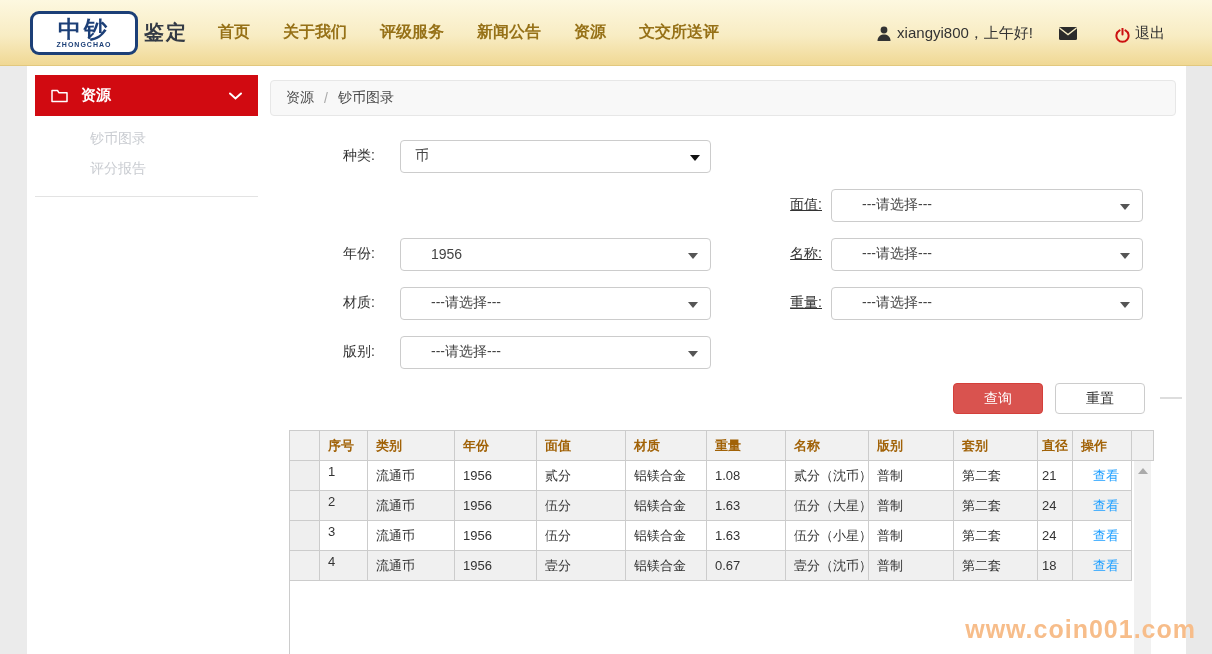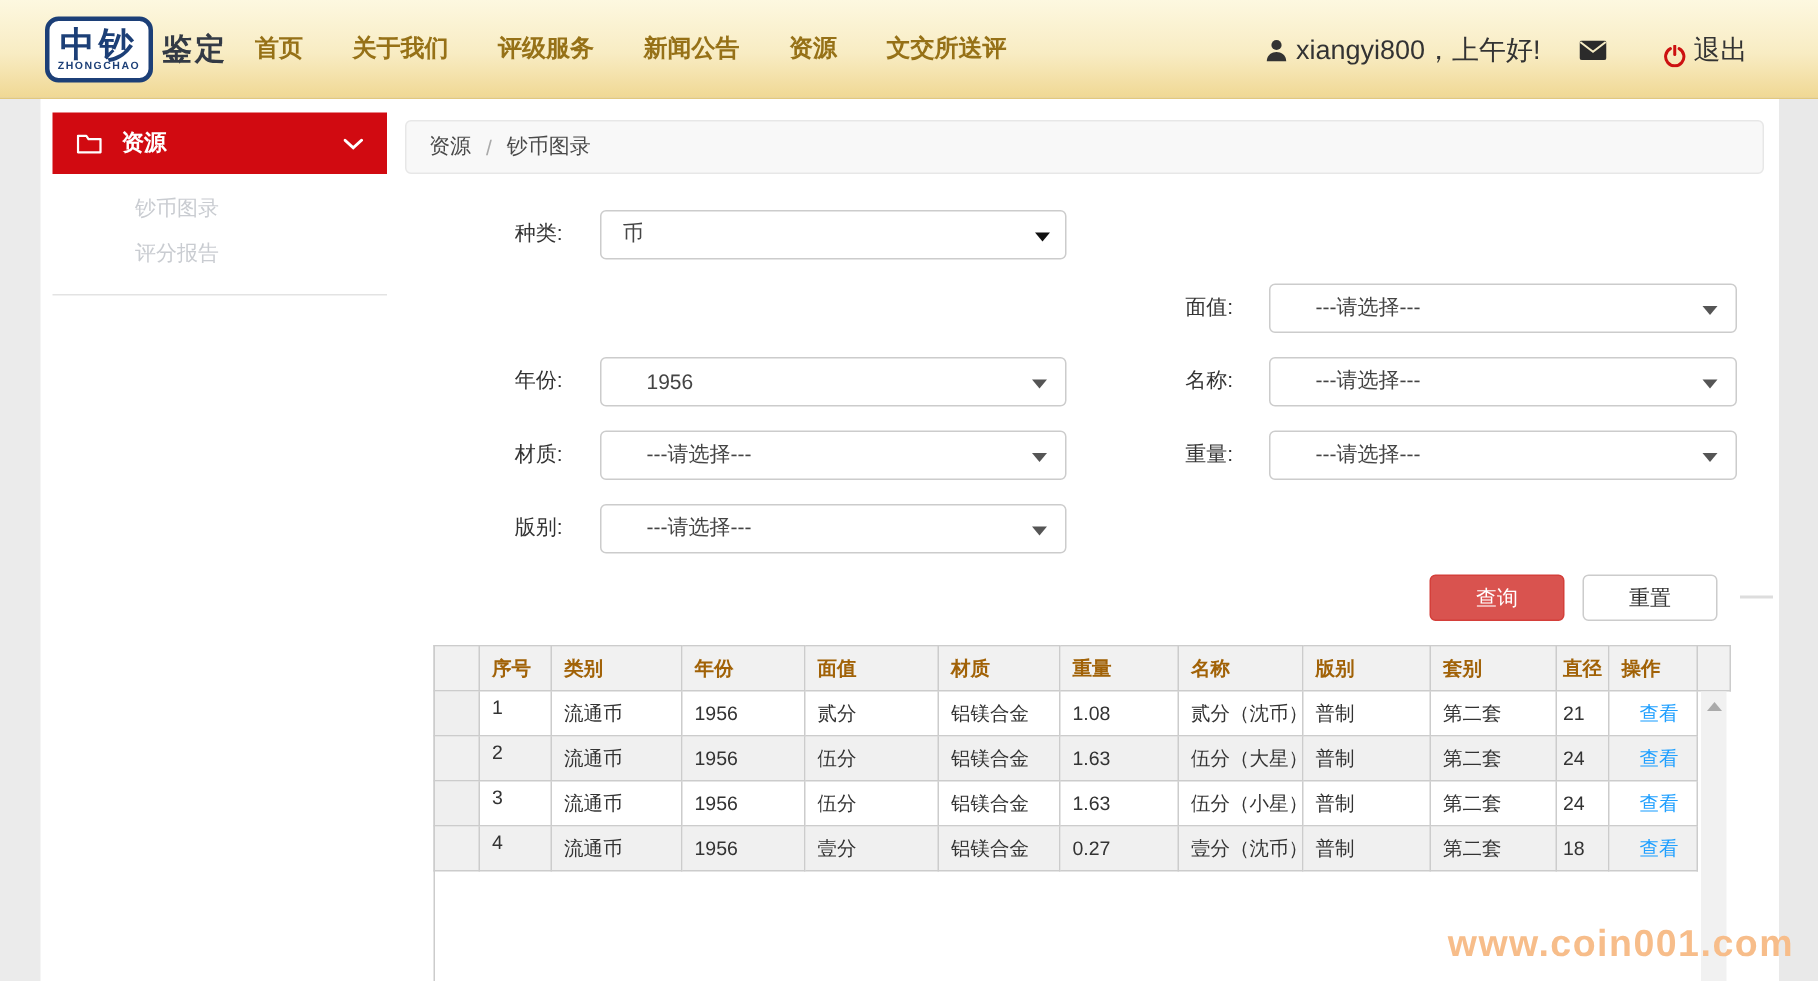--- a/index.html
+++ b/index.html
@@ -11,35 +11,35 @@
 
   
   .topbar {
     position:absolute; left:0; top:0; width:1212px; height:66px;
     background:linear-gradient(180deg,#fdf8e0 0%,#f8ecc3 55%,#f0d894 100%);
     border-bottom:1px solid #e2c87e;
     display:flex; align-items:center; z-index:20;
   }
   .logo-wrap { display:flex; align-items:center; margin-left:30px; cursor:pointer; }
   .logo-box {
-    width:72px; height:44px; background:#fff;
+    width:108px; height:44px; background:#fff;
     border:3px solid var(--logo-navy,#1c3f77); border-radius:9px;
     display:flex; flex-direction:column; align-items:center; justify-content:center;
   }
   .logo-primary { font-size:23px; font-weight:700; color:var(--logo-navy,#1c3f77); letter-spacing:3px; line-height:24px; }
   .logo-sub { font-size:7px; font-weight:700; color:var(--logo-navy,#1c3f77); letter-spacing:1px; line-height:8px; }
   .logo-secondary { font-size:20px; font-weight:700; color:#333a45; margin-left:6px; letter-spacing:2px; }
 
-  .main-nav { display:flex; margin-left:18px; gap:33px; }
+  .main-nav { display:flex; margin-left:30px; gap:33px; }
   .nav-item {
     font-size:16px; font-weight:700; color:var(--nav-gold,#967117);
     cursor:pointer; white-space:nowrap;
   }
 
-  .user-area { position:absolute; right:47px; top:0; height:66px; display:flex; align-items:center; font-size:18px; color:#333; }
+  .user-area { position:absolute; right:47px; top:0; height:66px; display:flex; align-items:center; font-size:15px; color:#333; }
   .user-icon { margin-right:6px; display:inline-flex; }
   .mail-icon { margin-left:26px; cursor:pointer; display:inline-flex; }
   .logout { margin-left:38px; display:flex; align-items:flex-end; cursor:pointer; }
   .power-icon { margin-right:5px; display:inline-flex; }
 
   
   .panel {
     position:absolute; left:27px; top:66px; width:1159px; height:588px;
     background:#fff; z-index:5;
   }
@@ -64,21 +64,21 @@
   .breadcrumb {
     position:absolute; left:243px; top:14px; width:906px; height:36px;
     background:#f8f8f8; border:1px solid #e7e7e7; border-radius:4px;
     display:flex; align-items:center; padding-left:15px; font-size:14px; color:#4a4a4a; gap:10px;
   }
   .crumb-sep { color:#aaa; }
 
   
   .frow { position:absolute; display:flex; align-items:center; height:38px; }
   .flabel { width:45px; text-align:right; font-size:14px; color:#333; margin-right:25px; white-space:nowrap; }
-  .frow.rcol .flabel { margin-right:24px; }
+  .frow.rcol .flabel { margin-right:9px;text-decoration:underline; }
   .fselect {
     position:relative; height:33px; background:#fff;
     border:1px solid #ccc; border-radius:4px; cursor:pointer;
     display:flex; align-items:center;
   }
   .frow.lcol .fselect { width:311px; }
   .frow.rcol .fselect { width:312px; }
   .fvalue { font-size:14px; color:#444; padding-left:30px; }
   .fselect.native .fvalue { padding-left:14px; }
   .caret {
@@ -342,21 +342,21 @@
             <td class="tight"><a class="view-link">查看</a></td>
             <td class="spacer"></td>
           </tr>
           <tr class="stripe">
             <td class="handle"></td>
             <td class="num">4</td>
             <td>流通币</td>
             <td>1956</td>
             <td>壹分</td>
             <td>铝镁合金</td>
-            <td>0.27</td>
+            <td>0.67</td>
             <td>壹分（沈币）</td>
             <td>普制</td>
             <td>第二套</td>
             <td class="tight">18</td>
             <td class="tight"><a class="view-link">查看</a></td>
             <td class="spacer"></td>
           </tr>
         </tbody>
     </table>
     <div class="vscroll">

